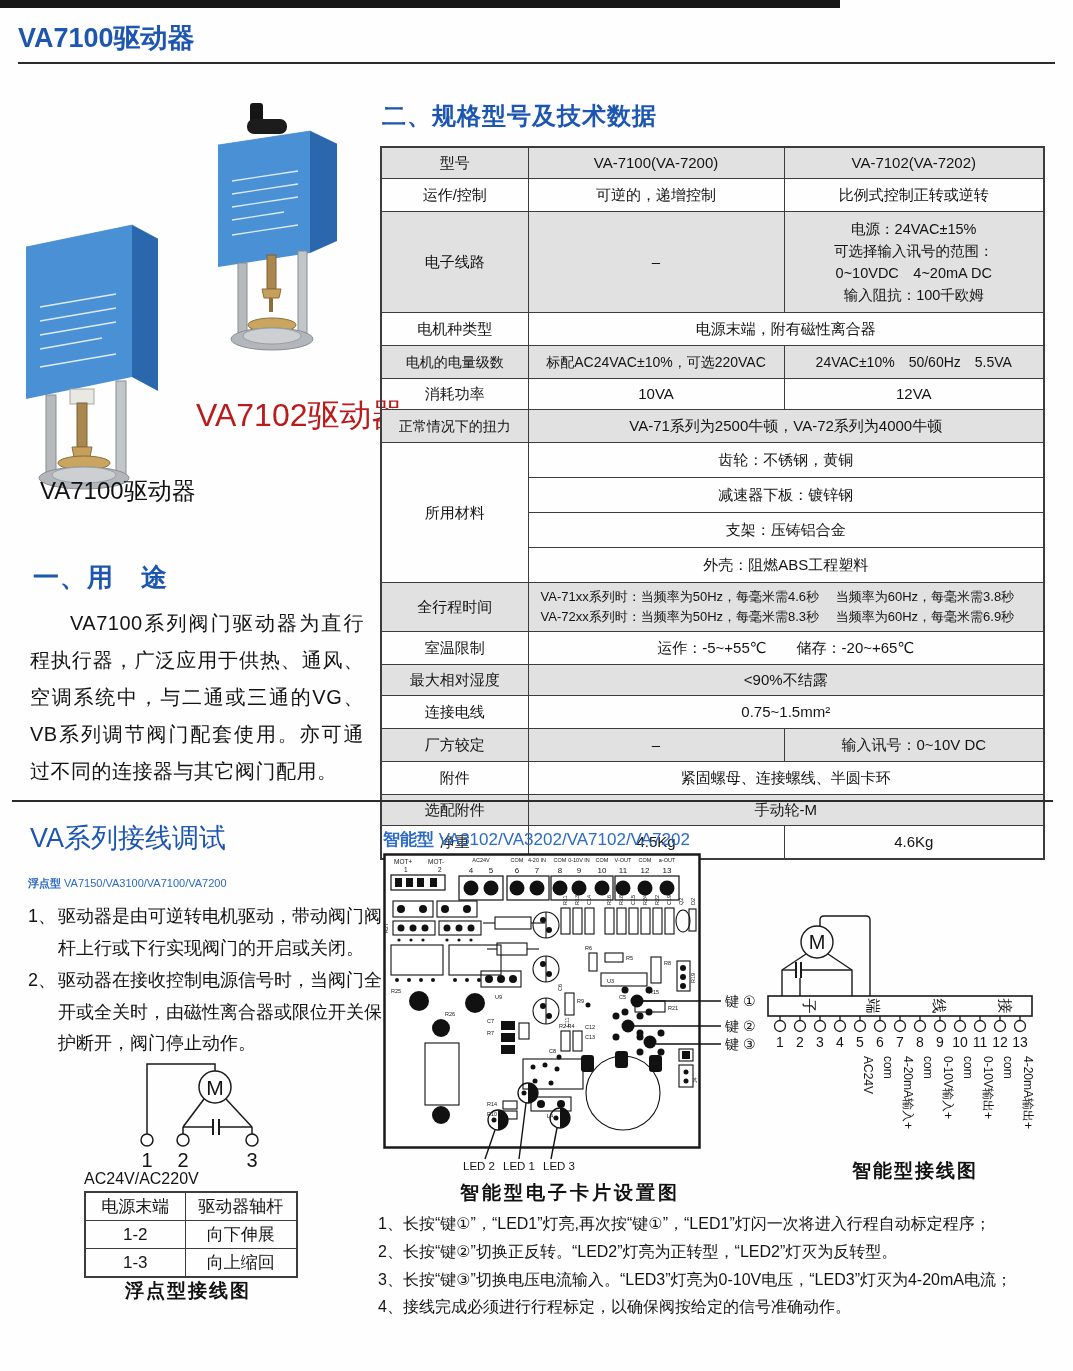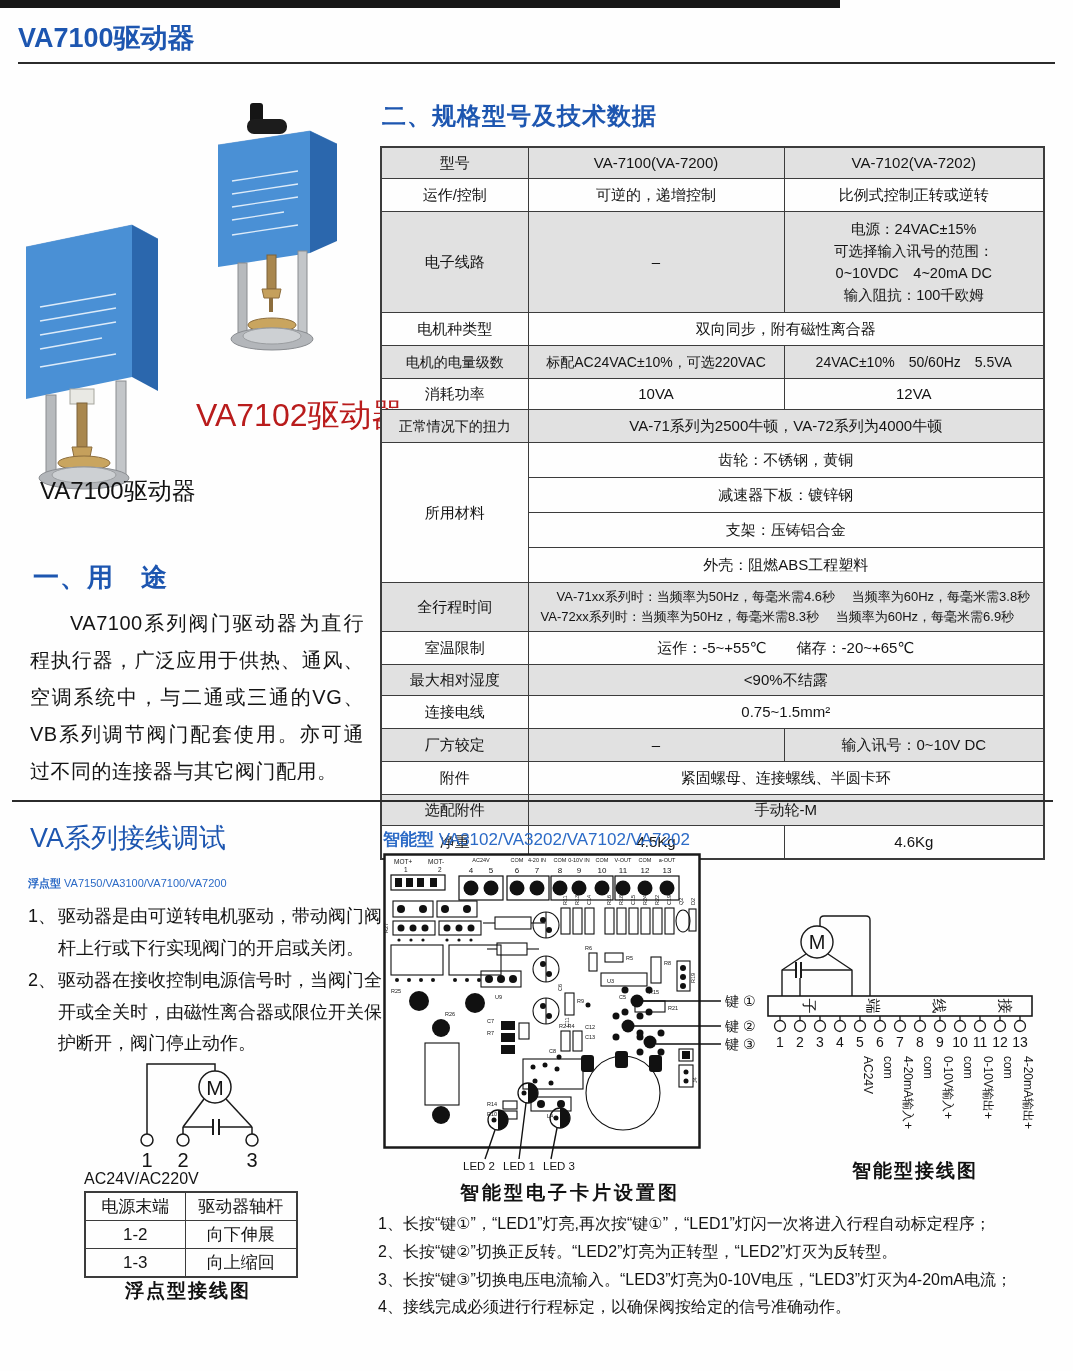--- a/index.html
+++ b/index.html
@@ -124,21 +124,21 @@
       <td>–</td>
       <td style="padding:6px 2px;text-align:center;">
         <span class="cl">电源：24VAC±15%</span>
         <span class="cl">可选择输入讯号的范围：</span>
         <span class="cl">0~10VDC　4~20mA DC</span>
         <span class="cl">输入阻抗：100千欧姆</span>
       </td>
     </tr>
     <tr class="h30">
       <td>电机种类型</td>
-      <td colspan="2">双向同步，附有磁性离合器</td>
+      <td colspan="2">电源末端，附有磁性离合器</td>
     </tr>
     <tr class="h30 gray">
       <td class="small14">电机的电量级数</td>
       <td class="small14">标配AC24VAC±10%，可选220VAC</td>
       <td class="small14">24VAC±10%　50/60Hz　5.5VA</td>
     </tr>
     <tr class="h28">
       <td>消耗功率</td>
       <td>10VA</td>
       <td>12VA</td>
@@ -156,21 +156,21 @@
         </tr>
     <tr class="h32">
           <td colspan="2">支架：压铸铝合金</td>
         </tr>
     <tr class="h32">
           <td colspan="2">外壳：阻燃ABS工程塑料</td>
         </tr>
     <tr class="gray">
       <td>全行程时间</td>
       <td colspan="2" style="height:44px;">
-        <span class="cl small13" style="font-size:13px;line-height:20px;margin-left:16px;">VA-71xx系列时：当频率为50Hz，每毫米需4.6秒　 当频率为60Hz，每毫米需3.8秒</span>
+        <span class="cl small13" style="font-size:13px;line-height:20px;">VA-71xx系列时：当频率为50Hz，每毫米需4.6秒　 当频率为60Hz，每毫米需3.8秒</span>
         <span class="cl small13" style="font-size:13px;line-height:20px;">VA-72xx系列时：当频率为50Hz，每毫米需8.3秒　 当频率为60Hz，每毫米需6.9秒</span>
       </td>
     </tr>
     <tr class="h30">
       <td>室温限制</td>
       <td colspan="2">运作：-5~+55℃　　储存：-20~+65℃</td>
     </tr>
     <tr class="h28 gray">
       <td>最大相对湿度</td>
       <td colspan="2">&lt;90%不结露</td>

